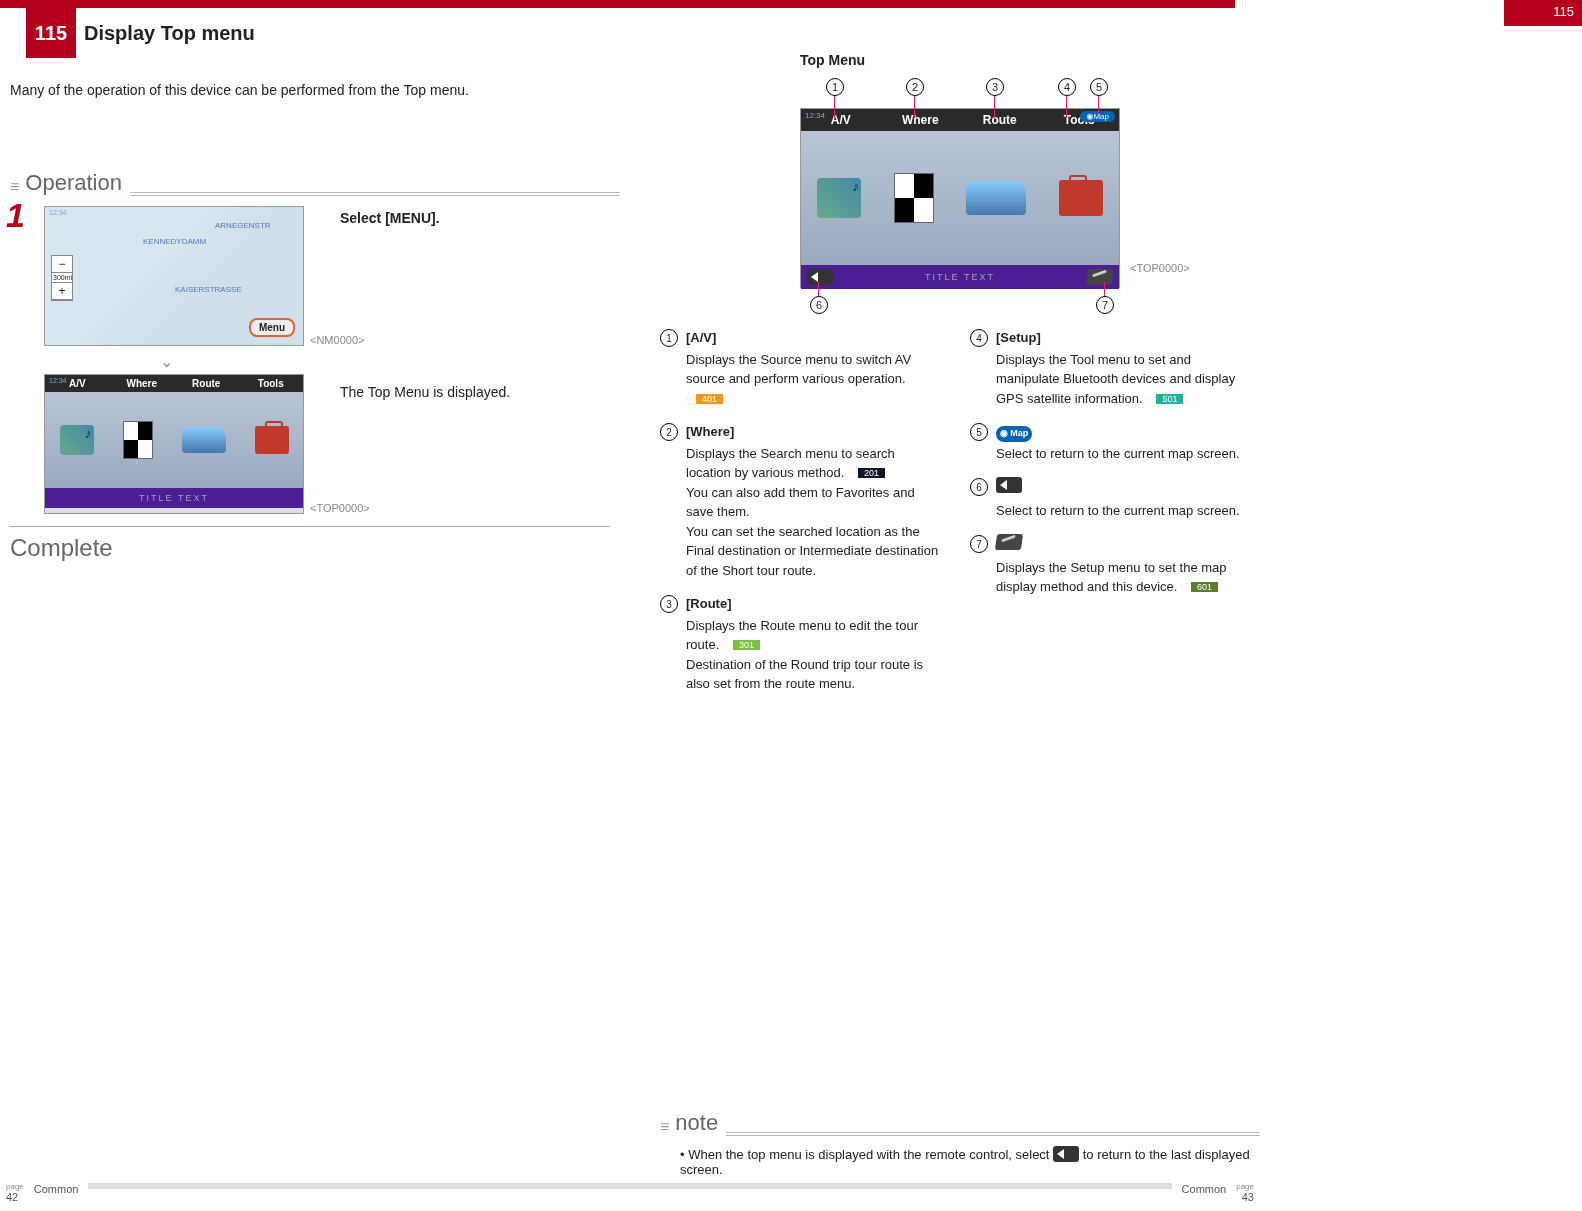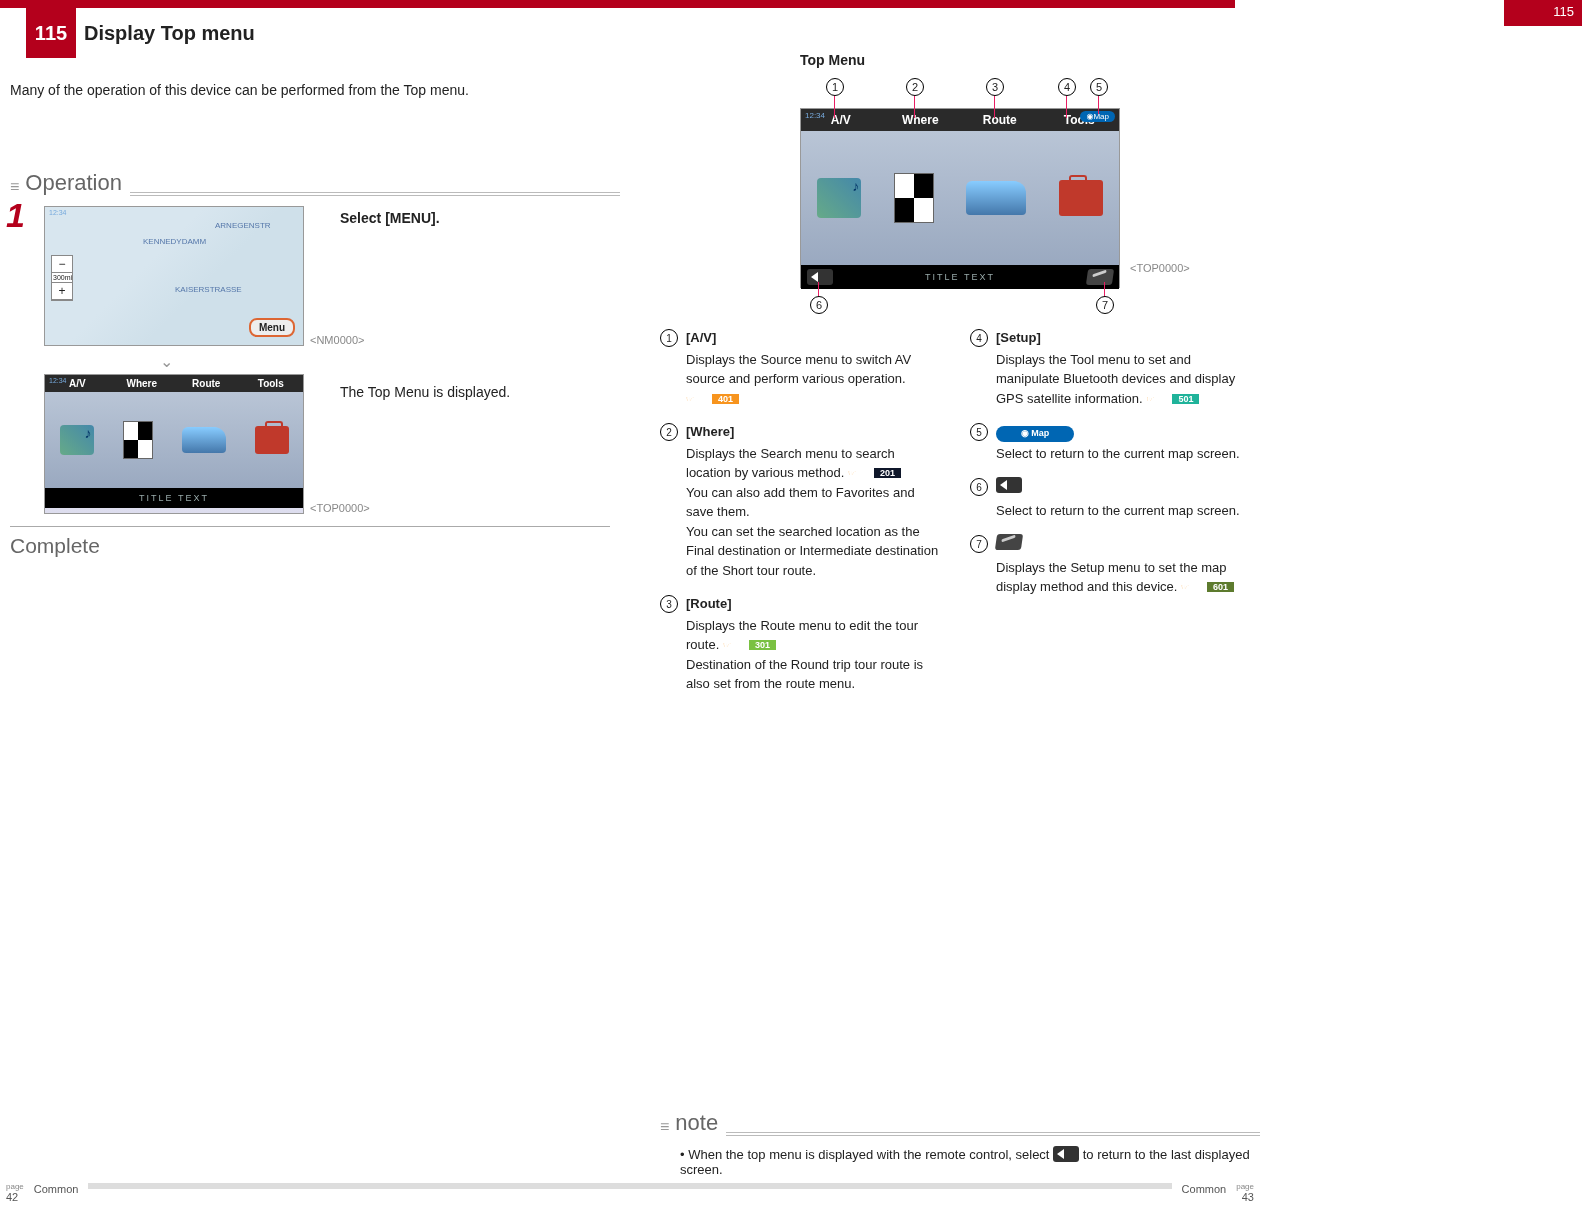--- a/index.html
+++ b/index.html
@@ -20,49 +20,49 @@
   .zoomctl{position:absolute;left:6px;top:48px;width:22px;background:#fff;border:1px solid #888;font-size:12px;text-align:center}
   .zoomctl div{border-bottom:1px solid #888;padding:1px}
   .steptxt{position:absolute;left:340px;top:210px;font-weight:bold;font-size:14px}
   .labeltag{font-size:11px;color:#888}
   .nmtag{position:absolute;left:310px;top:334px}
   .chev{position:absolute;left:160px;top:352px;font-size:16px;color:#999}
   .topshot{width:260px;height:140px;border:1px solid #999;background:linear-gradient(#eef 0%,#dde 100%);position:relative}
   .topshot .tabs{display:flex;background:#2a2a2a;color:#fff;font-size:10px;font-weight:bold}
   .topshot .tabs div{flex:1;text-align:center;padding:3px 0}
   .topshot .body{height:96px;background:linear-gradient(#b9c5d6,#9aa9c0);display:flex;align-items:center;justify-content:space-around;position:relative}
-  .titlebar{height:20px;background:#000000;color:#9aa;font-size:9px;display:flex;align-items:center;justify-content:center;letter-spacing:2px}
+  .titlebar{height:20px;background:#4c1d95;color:#9aa;font-size:9px;display:flex;align-items:center;justify-content:center;letter-spacing:2px}
   .ts2{position:absolute;left:44px;top:374px}
   .ts2txt{position:absolute;left:340px;top:384px;font-size:14px}
   .toptag2{position:absolute;left:310px;top:502px}
   .hr{position:absolute;left:10px;top:526px;width:600px;height:1px;background:#aaa}
-  .complete{position:absolute;left:10px;top:534px;font-size:21px;color:#666;font-weight:300}
+  .complete{position:absolute;left:10px;top:534px;font-size:24px;color:#666;font-weight:300}
   .tmtitle{position:absolute;left:800px;top:52px;font-weight:bold;font-size:14px}
   .bigshot{position:absolute;left:800px;top:108px;width:320px;height:180px;border:1px solid #999}
   .bigshot .tabs{display:flex;background:#2a2a2a;color:#fff;font-size:12px;font-weight:bold;height:22px;align-items:center}
   .bigshot .tabs div{flex:1;text-align:center}
   .bigshot .body{height:134px;background:linear-gradient(#b9c5d6,#9aa9c0);display:flex;align-items:center;justify-content:space-around}
   .bigshot .titlebar{height:24px}
   .bigshot .mapbtn{position:absolute;right:4px;top:2px;background:#0066b3;color:#fff;font-size:8px;border-radius:8px;padding:1px 6px;display:flex;align-items:center}
   .callout{position:absolute;width:18px;height:18px;border:1.5px solid #000;border-radius:50%;background:#fff;font-size:11px;display:flex;align-items:center;justify-content:center}
   .cline{position:absolute;width:1px;background:#e91e63}
   .toptag3{position:absolute;left:1130px;top:262px;font-size:11px;color:#888}
   .defs{position:absolute;left:660px;top:328px;width:590px;display:flex;gap:30px;font-size:13px;line-height:1.5}
   .defcol{flex:1}
   .defitem{display:flex;margin-bottom:14px}
   .defnum{width:18px;height:18px;border:1.2px solid #000;border-radius:50%;font-size:10px;display:flex;align-items:center;justify-content:center;flex:0 0 18px;margin-right:8px;margin-top:1px}
   .defhead{font-weight:bold;margin-bottom:2px}
   .ref{display:inline-block;font-size:9px;vertical-align:1px}
   .ref .hand{color:#f7941e}
-  .ref .box{background:#f7941e;color:#fff;padding:0 6px;margin-left:18px;font-weight:bold}
+  .ref .box{background:#f7941e;color:#fff;padding:0 6px;margin-left:2px;font-weight:normal}
   .ref.blue .box{background:#0f172a}
   .ref.green .box{background:#7ac142}
   .ref.teal .box{background:#1fb39a}
   .ref.dgreen .box{background:#5d7b2e}
-  .mapicon{display:inline-block;background:#0066b3;color:#fff;border-radius:9px;padding:1px 25px;font-size:9px;font-weight:bold}
+  .mapicon{display:inline-block;background:#0066b3;color:#fff;border-radius:9px;padding:1px 4px;font-size:9px;font-weight:bold}
   .backicon{display:inline-block;width:26px;height:16px;background:#333;border-radius:3px;position:relative}
   .backicon::before{content:"";position:absolute;left:4px;top:3px;width:0;height:0;border-top:5px solid transparent;border-bottom:5px solid transparent;border-right:7px solid #fff}
   .wrench{display:inline-block;width:26px;height:16px;background:#444;border-radius:3px;position:relative;transform:skewX(-8deg)}
   .wrench::after{content:"";position:absolute;left:5px;top:3px;width:14px;height:3px;background:#ccc;border-radius:2px;transform:rotate(-20deg)}
   .notesec{position:absolute;left:660px;top:1110px;width:600px}
   .noteline{font-size:13px;margin-left:20px}
   .footer{position:absolute;bottom:8px;left:0;width:1260px;display:flex;align-items:flex-start;font-size:11px;color:#555}
   .footer .pg{font-size:8px;color:#888;line-height:1}
   .footer .bar{flex:1;height:6px;background:#ddd;margin:0 10px}
   .clock{position:absolute;left:4px;top:2px;font-size:7px;color:#7ad}

